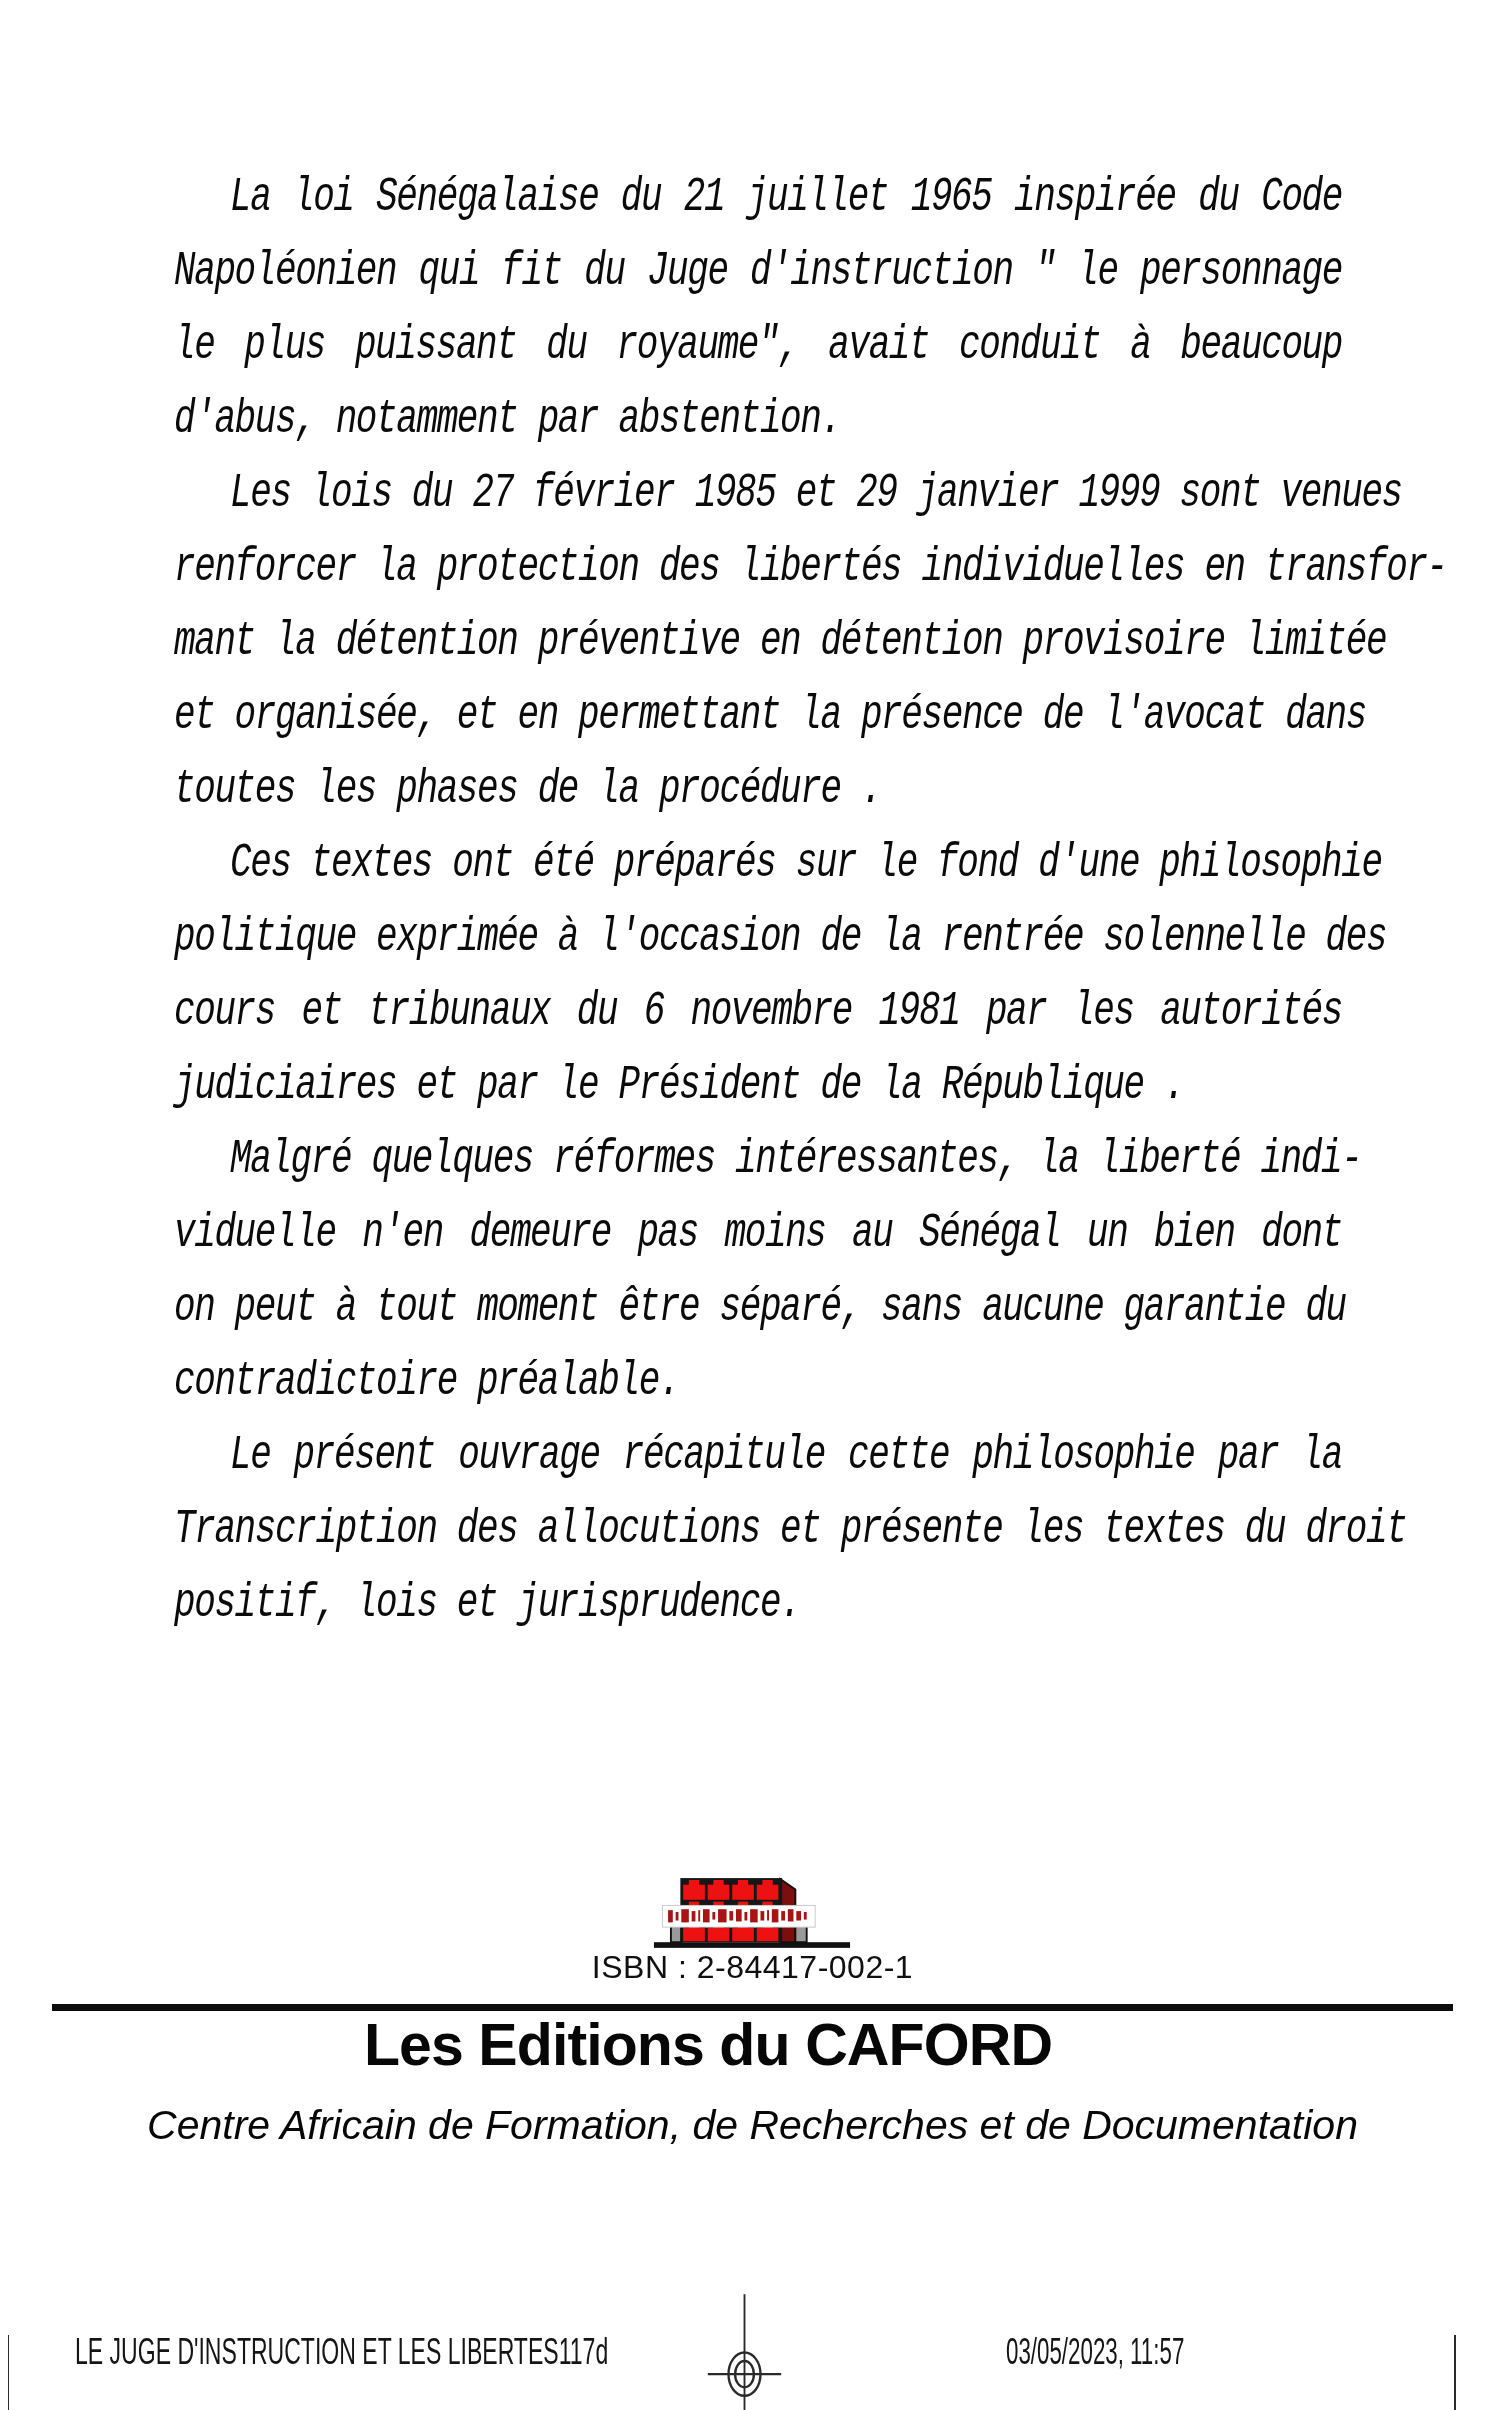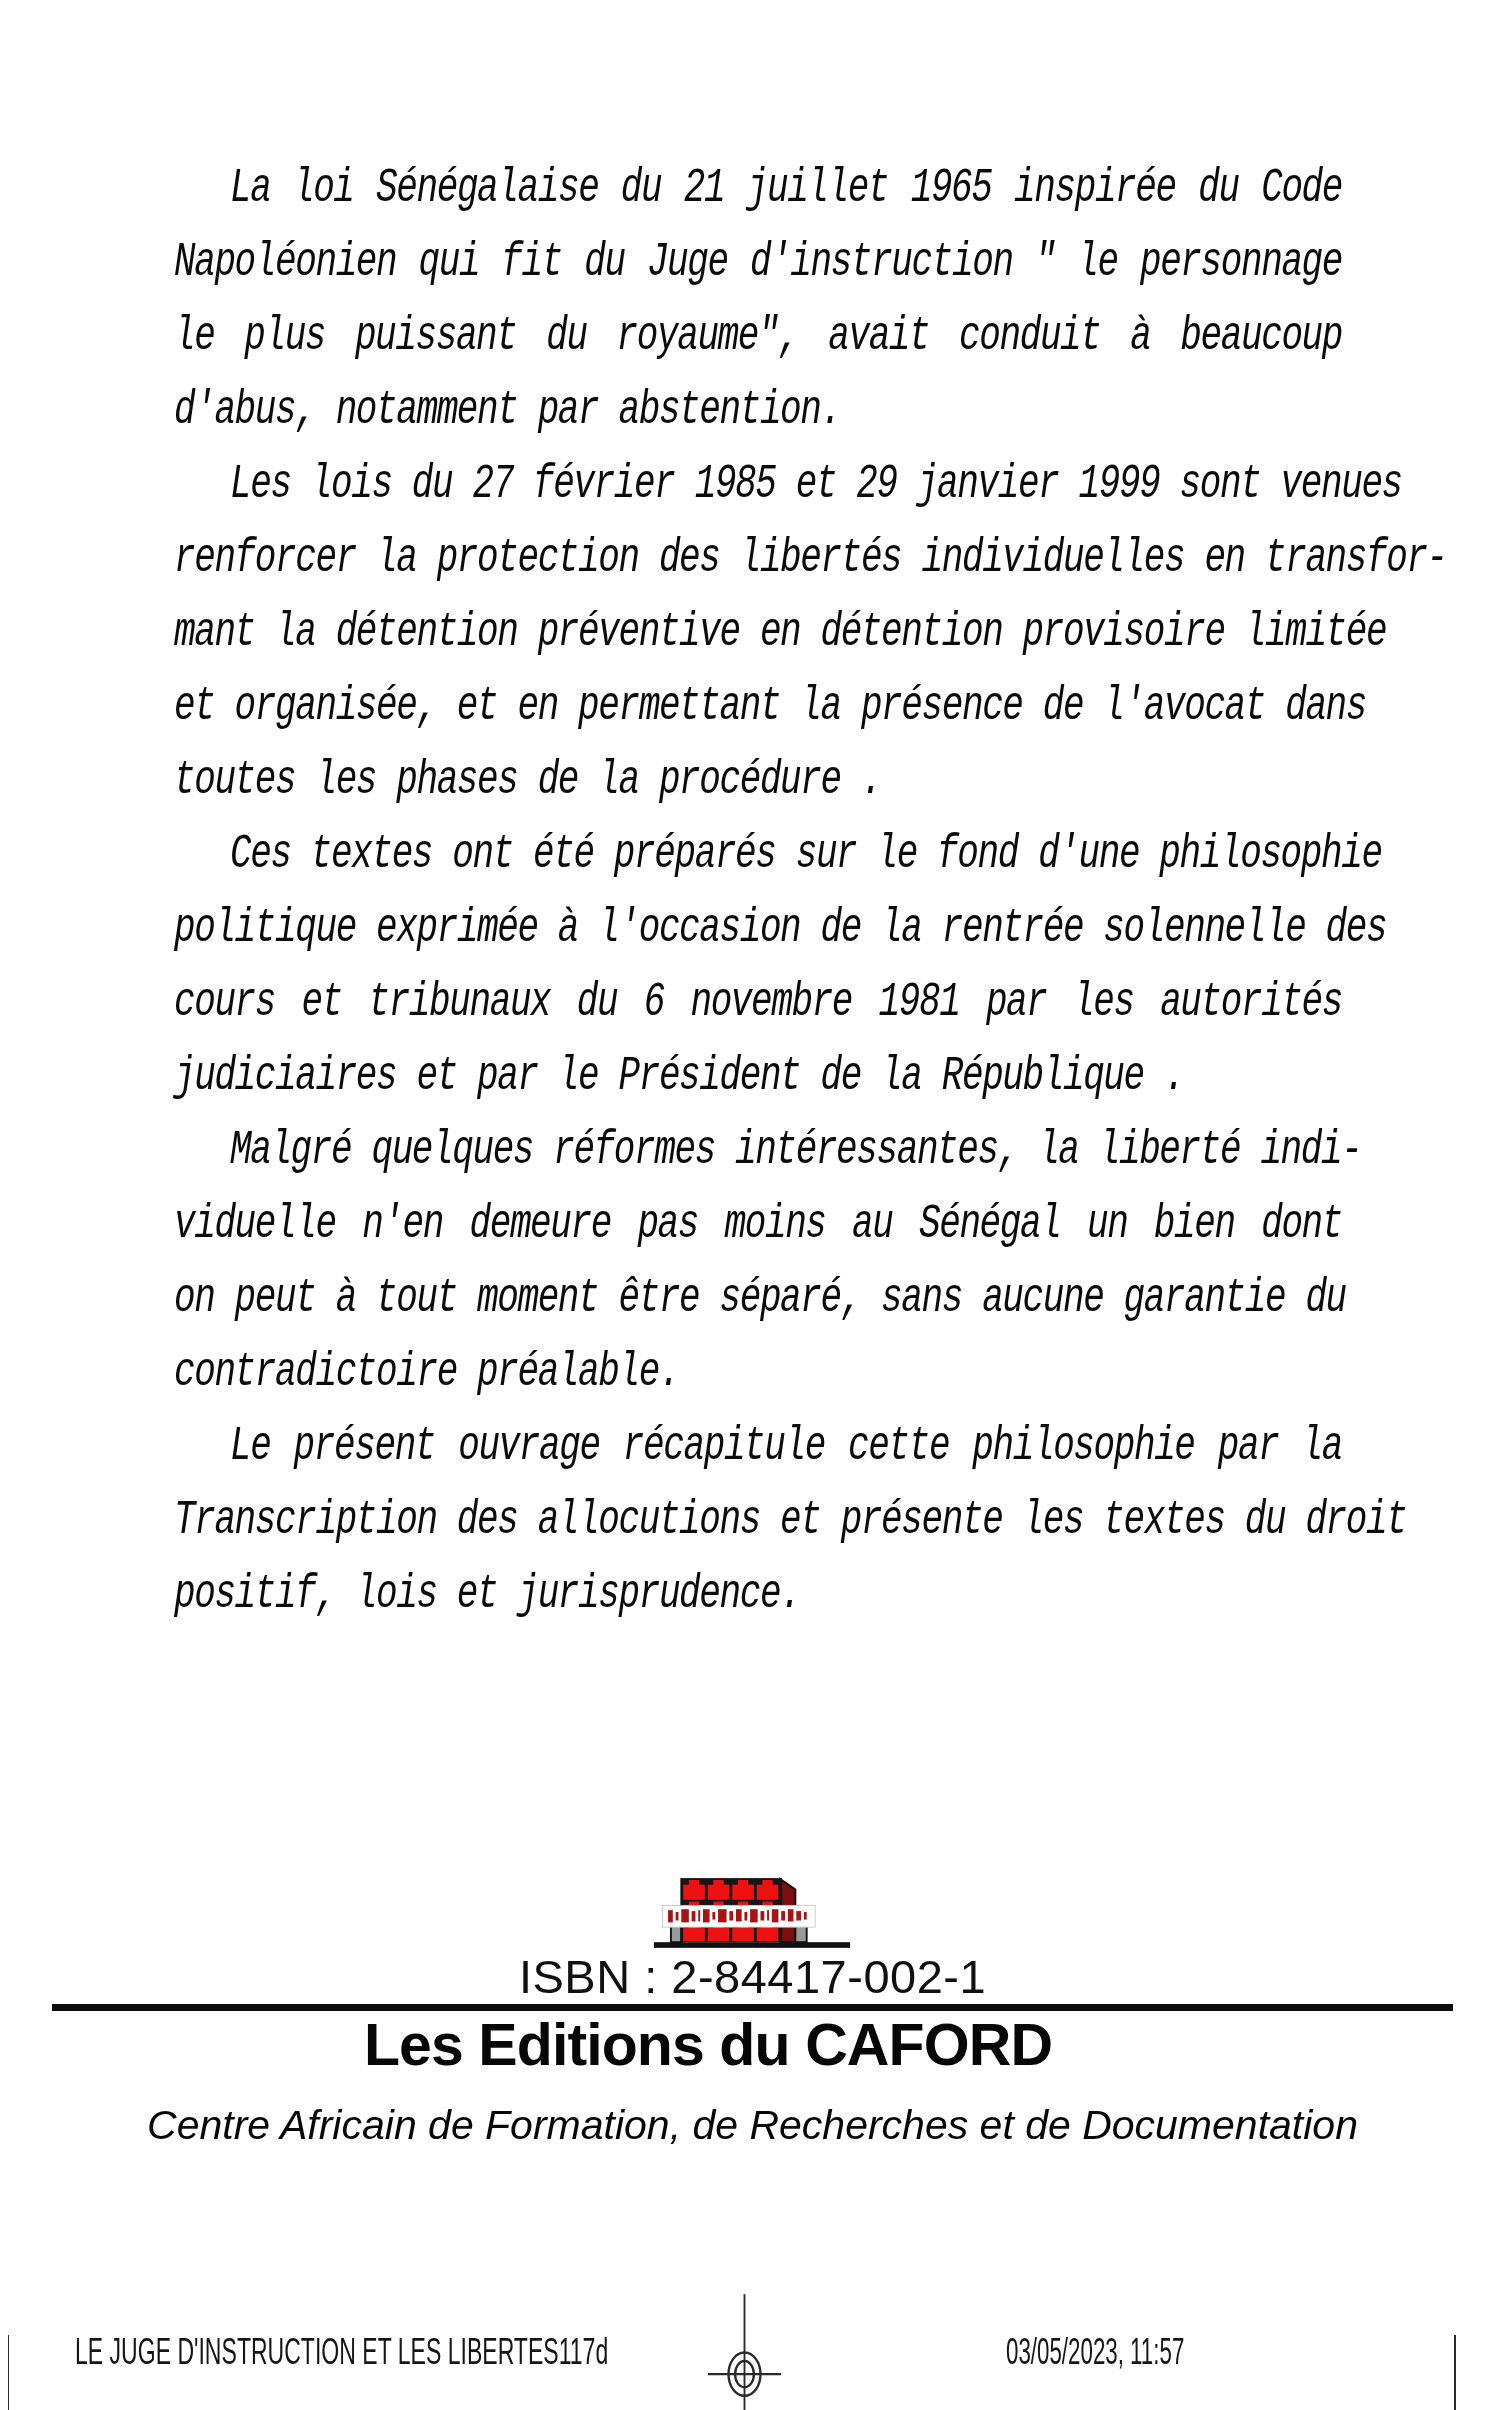--- a/index.html
+++ b/index.html
@@ -6,42 +6,42 @@
   #page{
     position:relative;
     width:1505px;height:2411px;
     margin:0 auto;
     background:#ffffff;
     overflow:hidden;
     font-family:"Liberation Sans",sans-serif;
   }
   
   #bodytext{
-    position:absolute;left:174px;top:152px;width:1168px;
+    position:absolute;left:174px;top:161px;width:1168px;
   }
   .ln{
     height:74px;line-height:74px;
     font-family:"Liberation Mono",monospace;
     font-style:italic;
     font-size:36px;
     letter-spacing:-1.4px;
     color:#0b0b0b;
     text-align:justify;
     text-align-last:justify;
     transform:scaleY(1.33);
     transform-origin:50% 50%;
     white-space:nowrap;
   }
   .ln.end{text-align-last:left;}
   .ln.ind{text-indent:56px;}
   
   #logo{position:absolute;left:653px;top:1876px;width:198px;height:73px;}
   #isbn{
     position:absolute;left:0;top:1949px;width:1505px;
-    text-align:center;font-size:47px;color:#101010;letter-spacing:0.5px;
+    text-align:center;font-size:32px;color:#101010;letter-spacing:0.5px;
   }
   #rule{position:absolute;left:52px;top:2004px;width:1401px;height:6.6px;background:#0d0d0d;}
   #publisher{
     position:absolute;left:0;top:2011px;width:1416px;
     text-align:center;font-weight:bold;font-size:59px;letter-spacing:-0.9px;color:#070707;
   }
   #tagline{
     position:absolute;left:0;top:2102px;width:1505px;
     text-align:center;font-weight:normal;font-style:italic;font-size:41px;color:#070707;
   }

